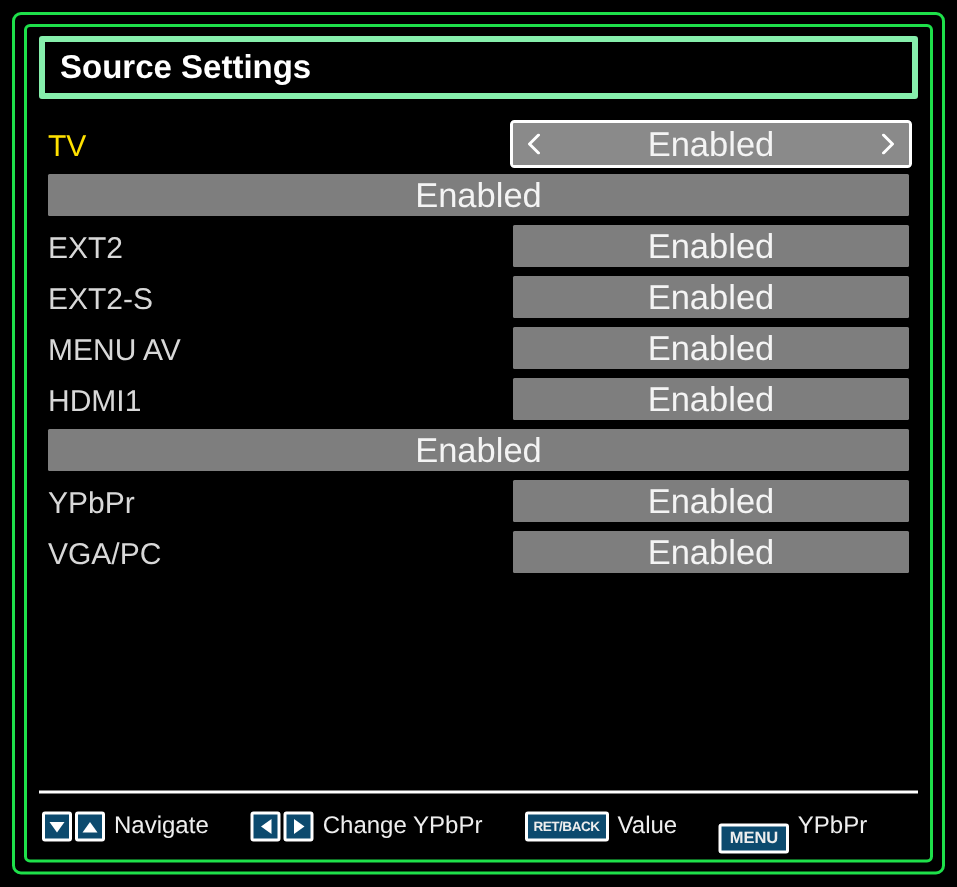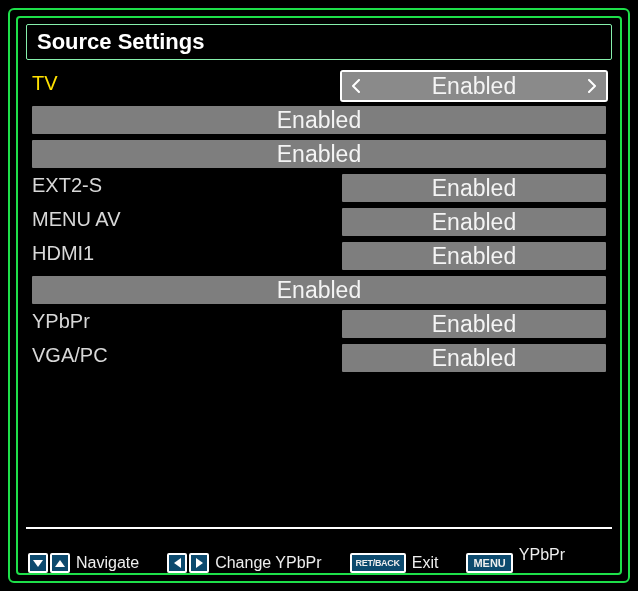--- a/index.html
+++ b/index.html
@@ -21,36 +21,36 @@
   .inner {
     width: 100%;
     height: 100%;
     border: 2px solid #1ee04a;
     border-radius: 4px;
     display: flex;
     flex-direction: column;
   }
   .title-box {
     margin: 6px 8px 4px 8px;
-    border: 1px solid #86efac;
+    border: 4px solid #86efac;
     border-radius: 2px;
     padding: 4px 10px;
   }
   .title-box h1 {
     font-size: 22px;
     font-weight: 600;
     color: #fff;
   }
   .list {
     flex: 1;
     padding: 8px 14px 0 14px;
   }
   .row {
     display: flex;
-    align-items: flex-start;
+    align-items: flex-end;
     height: 32px;
     margin-bottom: 2px;
   }
   .label {
     flex: 0 0 310px;
     font-size: 20px;
     color: #d8d8d8;
   }
   .label.selected { color: #ffe100; }
   .value-box {
@@ -85,21 +85,21 @@
   .value-box .arrow svg { display: block; }
 
   .footer-line {
     height: 2px;
     background: #fff;
     margin: 0 8px;
   }
   .footer {
     height: 44px;
     display: flex;
-    align-items: flex-end;
+    align-items: center;
     gap: 28px;
     padding: 0 10px;
     font-size: 16px;
     color: #eee;
   }
   .hint {
     display: flex;
     align-items: center;
     gap: 6px;
   }
@@ -153,20 +153,21 @@
               </svg>
             </span>
           </div>
         </div>
         <div class="row">
           <div class="value-box">
             <span>Enabled</span>
           </div>
         </div>
         <div class="row">
+          <div class="label">EXT2</div>
           <div class="value-box">
             <span>Enabled</span>
           </div>
         </div>
         <div class="row">
           <div class="label">EXT2-S</div>
           <div class="value-box">
             <span>Enabled</span>
           </div>
         </div>
@@ -224,21 +225,21 @@
             </span>
           <span class="key-box">
               <span class="tri right"></span>
             </span>
         </span>
         <span>Change YPbPr</span>
       </div>
 
       <div class="hint">
         <span class="key-box wide">RET/BACK</span>
-        <span>Exit</span>
+        <span>Value</span>
       </div>
 
       <div class="hint">
         <span class="key-box wide2">MENU</span>
         <span>YPbPr</span>
       </div>
 
     </div>
   </div>
 </div>

